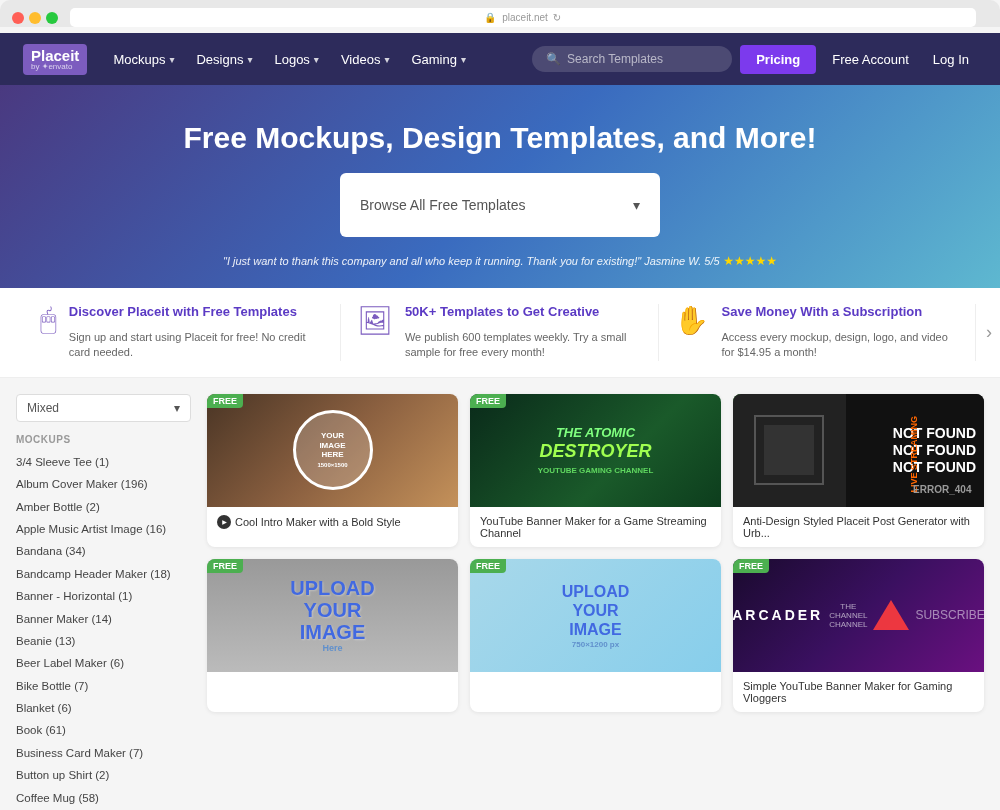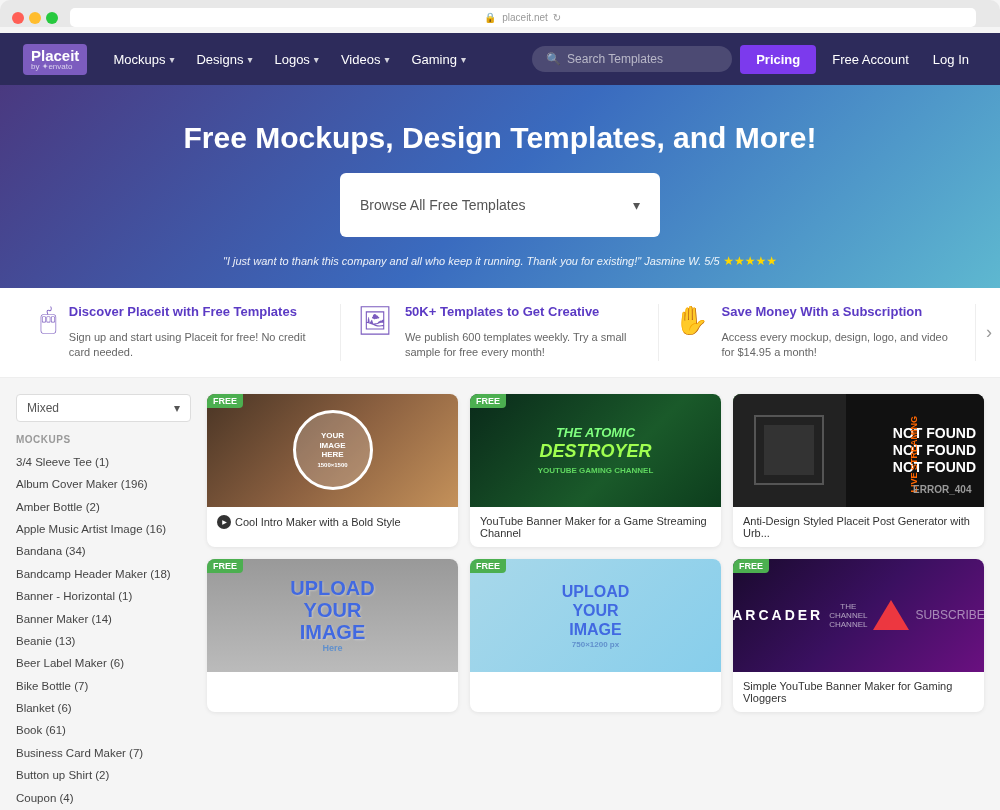--- a/index.html
+++ b/index.html
@@ -196,20 +196,21 @@
         <div class="sidebar-item">Bandcamp Header Maker (18)</div>
         <div class="sidebar-item">Banner - Horizontal (1)</div>
         <div class="sidebar-item">Banner Maker (14)</div>
         <div class="sidebar-item">Beanie (13)</div>
         <div class="sidebar-item">Beer Label Maker (6)</div>
         <div class="sidebar-item">Bike Bottle (7)</div>
         <div class="sidebar-item">Blanket (6)</div>
         <div class="sidebar-item">Book (61)</div>
         <div class="sidebar-item">Business Card Maker (7)</div>
         <div class="sidebar-item">Button up Shirt (2)</div>
+        <div class="sidebar-item">Coffee Mug (58)</div>
         <div class="sidebar-item">Coupon (4)</div>
         <div class="sidebar-item">Crewneck Sweatshirt (79)</div>
       </div>
   </div>
 
   <div class="templates-grid">
 
     <div class="template-card">
       <div class="template-thumb thumb-intro">
         <div class="free-badge">FREE</div>

